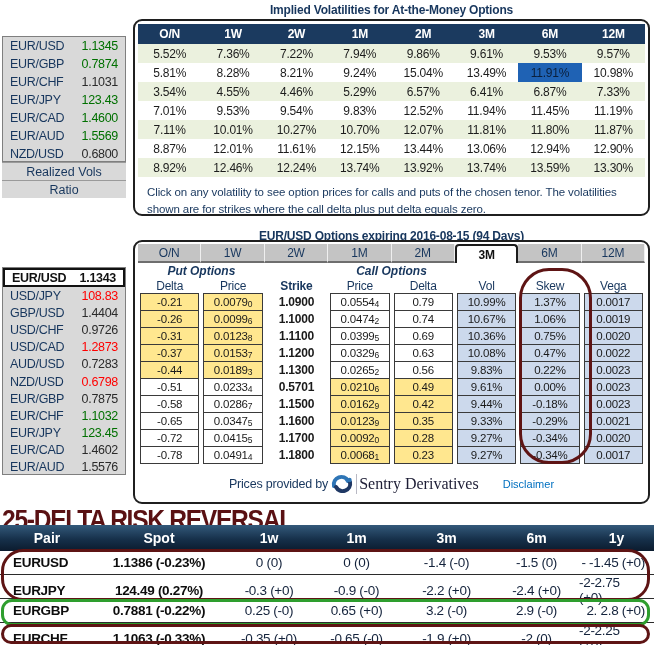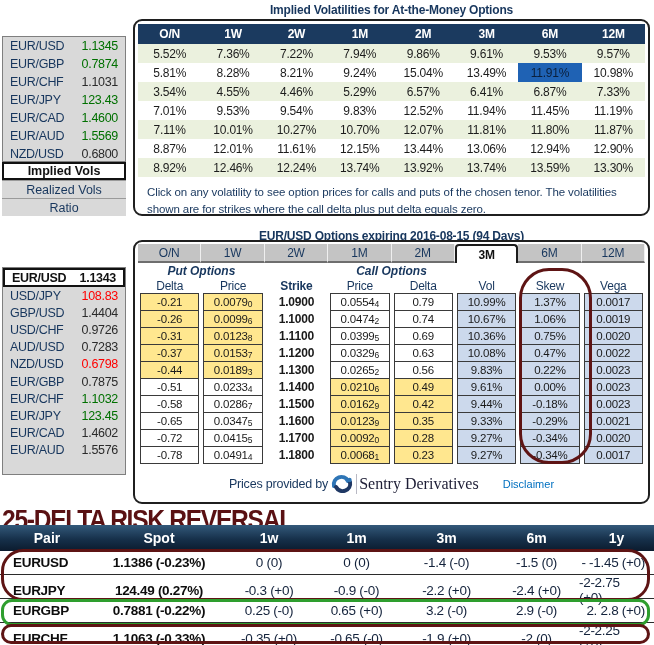--- a/index.html
+++ b/index.html
@@ -101,21 +101,20 @@
         <div class="pl lc-navy" style="display: inline;">EUR/AUD</div>
         <div class="pv vc-green" style="display: inline;">1.5569</div>
       </div>
       <div class="sb-row" style="height: 18px;">
         <div class="pl lc-navy" style="display: inline;">NZD/USD</div>
         <div class="pv vc-dark" style="display: inline;">0.6800</div>
       </div>
     </div>
 </div>
 <div class="abs" style="left:2px; top:162px; width:124px;" id="top-sidebar-tabs">
-    <div class="sb-tab selected" style="height: 18px;">Implied Vols</div>
     <div class="sb-tab" style="height: 18px;">Realized Vols</div>
     <div class="sb-tab" style="height: 18px;">Ratio</div>
   </div>
 
 <div class="abs roundbox" style="left:133px; top:19px; width:517px; height:197px;">
   <div class="tgrid thead" id="atm-head">
       <div class="hc">O/N</div>
       <div class="hc">1W</div>
       <div class="hc">2W</div>
       <div class="hc">1M</div>
@@ -210,20 +209,24 @@
       <div class="pl" style="display: inline;">USD/JPY</div>
       <div class="pv vc-red" style="display: inline;">108.83</div>
     </div>
     <div class="sb-row" style="height: 17.2px;">
       <div class="pl" style="display: inline;">GBP/USD</div>
       <div class="pv vc-dark" style="display: inline;">1.4404</div>
     </div>
     <div class="sb-row" style="height: 17.2px;">
       <div class="pl" style="display: inline;">USD/CHF</div>
       <div class="pv vc-dark" style="display: inline;">0.9726</div>
+    </div>
+    <div class="sb-row" style="height: 17.2px;">
+      <div class="pl" style="display: inline;">USD/CAD</div>
+      <div class="pv vc-red" style="display: inline;">1.2873</div>
     </div>
     <div class="sb-row" style="height: 17.2px;">
       <div class="pl" style="display: inline;">AUD/USD</div>
       <div class="pv vc-dark" style="display: inline;">0.7283</div>
     </div>
     <div class="sb-row" style="height: 17.2px;">
       <div class="pl" style="display: inline;">NZD/USD</div>
       <div class="pv vc-red" style="display: inline;">0.6798</div>
     </div>
     <div class="sb-row" style="height: 17.2px;">
@@ -353,21 +356,21 @@
         <div class="mcell blue">9.83%</div>
         <div class="mcell blue">0.22%</div>
         <div class="mcell blue">0.0023</div>
       </div>
       <div class="mgrid mrow">
         <div class="mcell">-0.51</div>
         <div class="mcell ">
           <span>0.0233</span>
           <span class="sub">4</span>
         </div>
-        <div class="mcell strike">1.1400</div>
+        <div class="mcell strike">0.5701</div>
         <div class="mcell yellow">
           <span>0.0210</span>
           <span class="sub">6</span>
         </div>
         <div class="mcell yellow">0.49</div>
         <div class="mcell blue">9.61%</div>
         <div class="mcell blue">0.00%</div>
         <div class="mcell blue">0.0023</div>
       </div>
       <div class="mgrid mrow">

